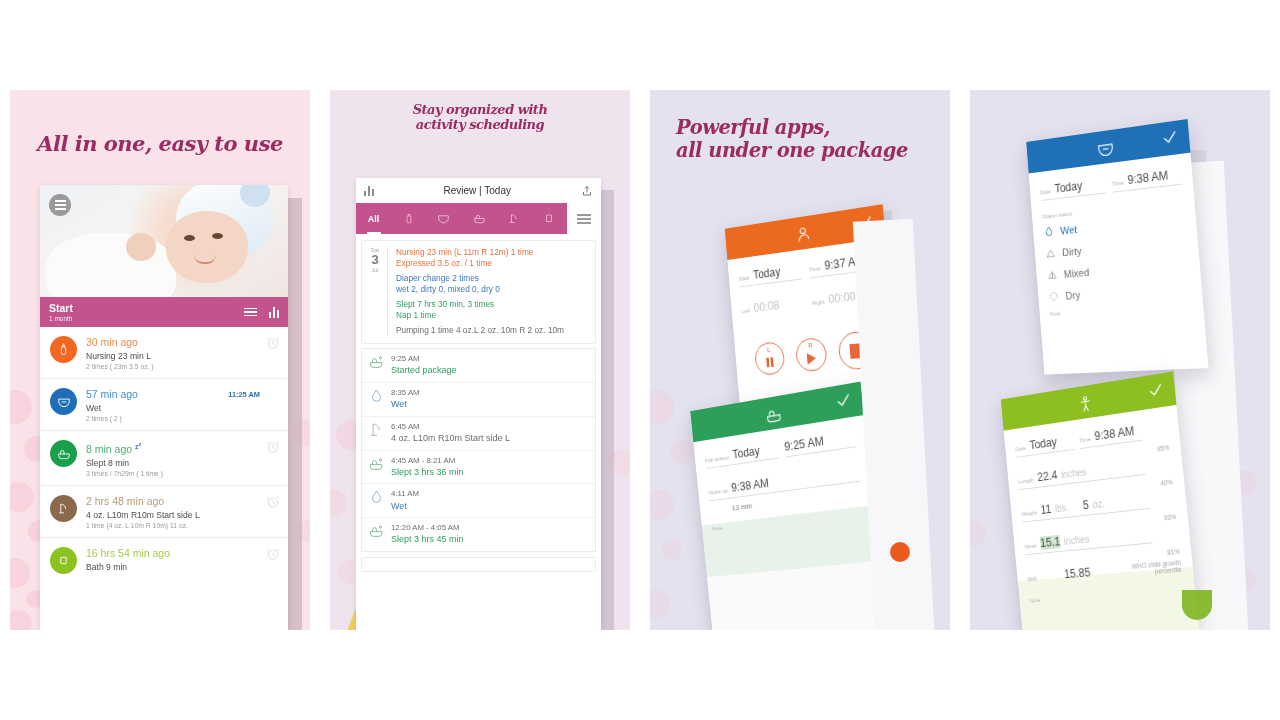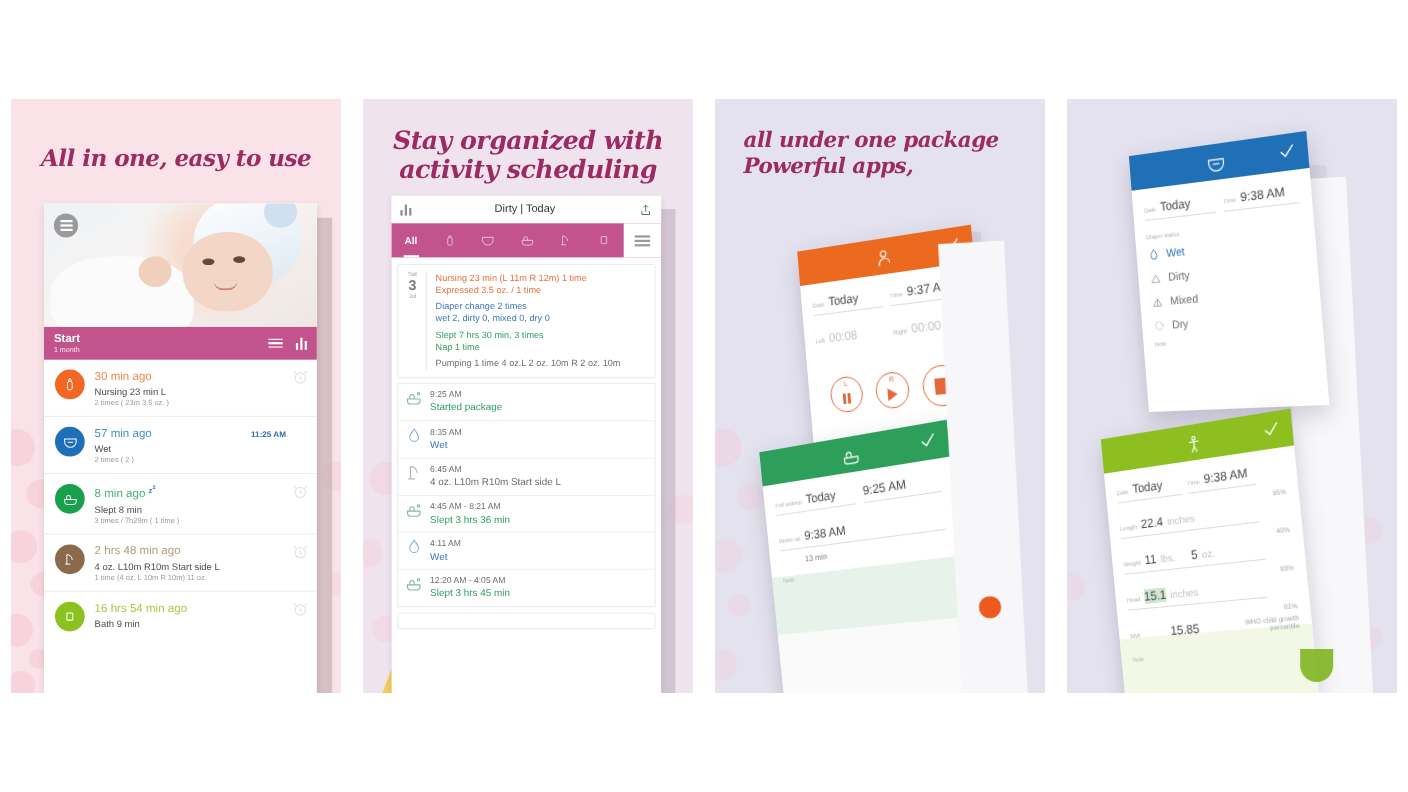--- a/index.html
+++ b/index.html
@@ -17,21 +17,21 @@
   .headline {
     text-align:center;
     font-family:"DejaVu Serif", serif;
     font-weight:bold;
     font-style:italic;
     color:#9c2b63;
     letter-spacing:-0.5px;
     line-height:1.18;
   }
   #panel1 .headline { font-size:21px; padding:42px 16px 0; }
-  #panel2 .headline { font-size:23px; padding:24px 14px 0;text-align:center; }
+  #panel2 .headline { font-size:13px; padding:12px 14px 0;text-align:center; }
   #panel3 .headline { font-size:19.5px; padding:26px 10px 0 26px; text-align:left; }
 
   
   .dots { position:absolute; inset:0; pointer-events:none; }
   .dot { position:absolute; border-radius:50%; background:#f5c6d4; opacity:.55; }
 
   
   .phone1 { position:absolute; left:30px; top:95px; width:248px; bottom:0; background:#fff;
             box-shadow:0 2px 6px rgba(0,0,0,.12); }
   .phone1-shadow { position:absolute; left:278px; top:108px; width:14px; bottom:0; background:#c9b3ba; opacity:.75; }
@@ -287,21 +287,21 @@
     </div>
 
     <div class="phone2-shadow"></div>
     <div class="phone2">
       <div class="p2-top">
         <span class="p2-bars">
             <i style="height:5px"></i>
             <i style="height:10px"></i>
             <i style="height:7px"></i>
           </span>
-        <span class="p2-title">Dirty | Today</span>
+        <span class="p2-title">Review | Today</span>
         <span class="p2-share">
           <svg width="12" height="14" viewBox="0 0 24 24" fill="none" stroke="#6b6b6b" stroke-width="1.8">
               <path d="M12 3v12M8 7l4-4 4 4M5 14v6h14v-6"></path>
             </svg>
         </span>
       </div>
 
       <div class="p2-tabs">
         <div class="p2-tab on">
             <span>All</span>
@@ -428,22 +428,22 @@
   <div class="panel" id="panel3">
     <div class="dots">
       <div class="dot" style="left:-10px;top:300px;width:34px;height:34px;opacity:.35"></div>
       <div class="dot" style="left:20px;top:350px;width:24px;height:24px;opacity:.3"></div>
       <div class="dot" style="left:-6px;top:400px;width:30px;height:30px;opacity:.3"></div>
       <div class="dot" style="left:12px;top:450px;width:20px;height:20px;opacity:.28"></div>
       <div class="dot" style="left:-8px;top:500px;width:28px;height:28px;opacity:.28"></div>
       <div class="ywedge" style="left:232px;top:508px;border-left:26px solid transparent;border-right:26px solid transparent;border-bottom:62px solid #f5c842;opacity:.9"></div>
     </div>
     <div class="headline">
+      <div>Powerful apps,</div>
       <div>all under one package</div>
-      <div>Powerful apps,</div>
     </div>
 
     <div class="pill-shadow" style="left:222px;top:120px;width:20px;height:420px;transform:skewY(6deg);opacity:.55"></div>
 
     <div class="card3d" style="left:64px;top:113px;width:180px;height:250px;transform:perspective(700px) rotateY(-17deg) rotate(-5.5deg);transform-origin:right center;">
       <div class="c-head" style="background:#ec6a20">
         <svg class="c-ico" viewBox="0 0 24 24" fill="none" stroke="#fff" stroke-width="1.4">
             <circle cx="13" cy="7" r="3.4"></circle>
             <path d="M7 20c0-5 3.5-8 7-8s6 2.5 6 6"></path>
           </svg>

